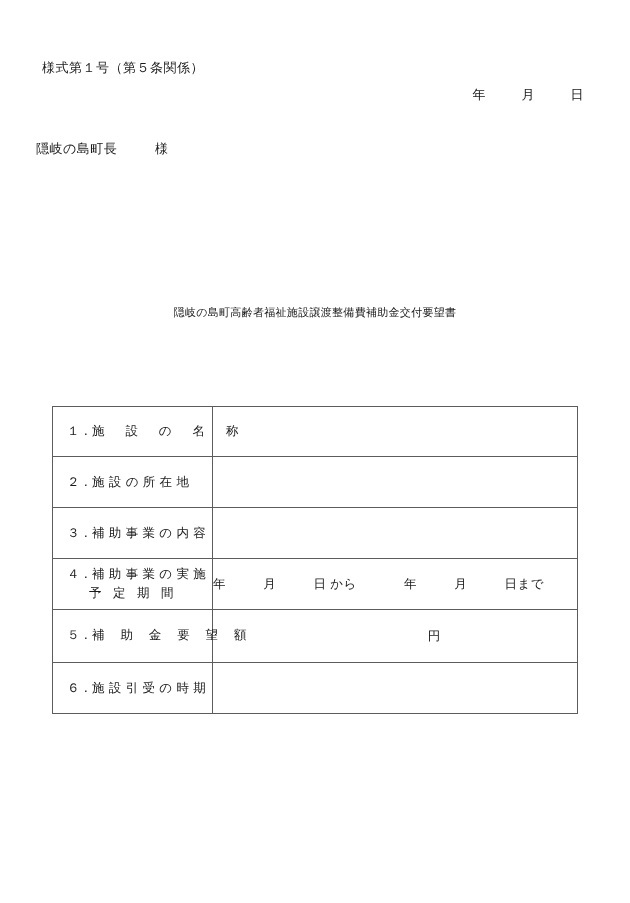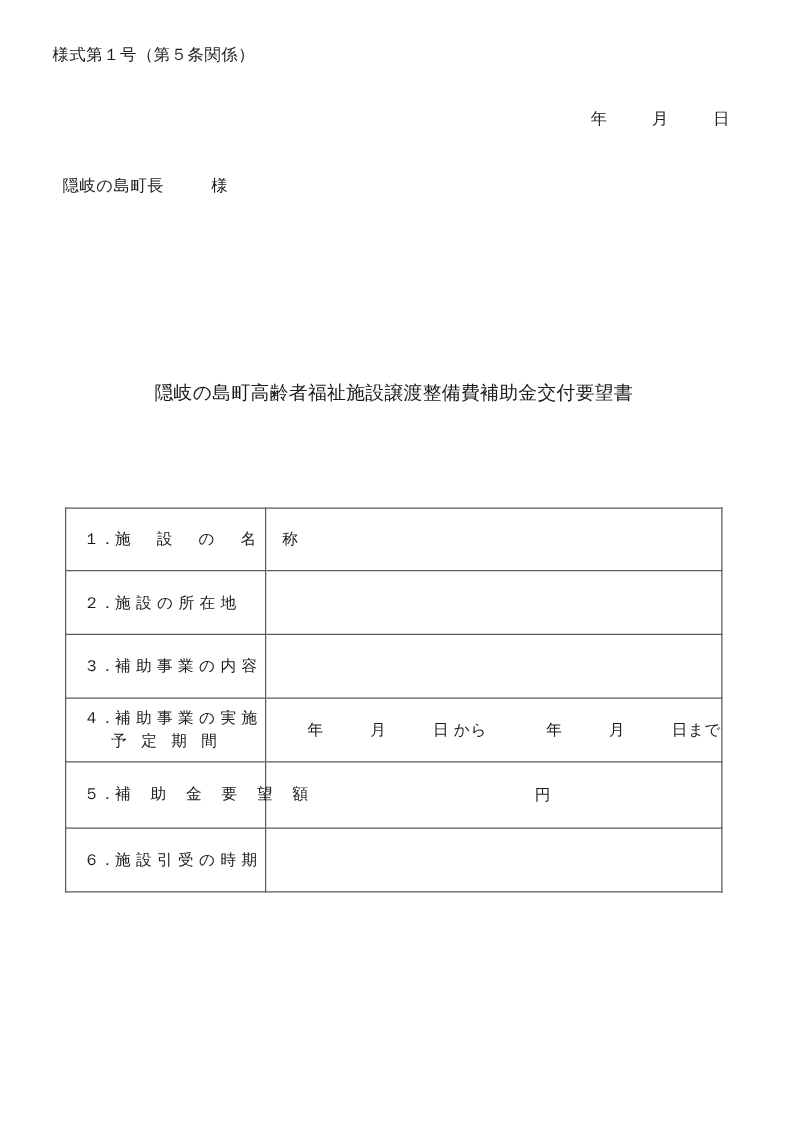--- a/index.html
+++ b/index.html
@@ -20,21 +20,21 @@
     position: absolute;
     inset: 0;
     width: 630px;
     height: 903px;
   }
 
   
   .form-no {
     position: absolute;
     left: 42px;
-    top: 35px;
+    top: 59px;
     font-size: 13px;
     letter-spacing: 0.5px;
     white-space: nowrap;
   }
 
   .date-line {
     position: absolute;
     right: 46px;
     top: 86px;
     font-size: 13px;
@@ -42,21 +42,21 @@
     letter-spacing: 0.5px;
     margin-left: 29px;
   }
   .date-line .gap {
     display: inline-block;
     width: 28px;
   }
 
   .addressee {
     position: absolute;
-    left: 50px;
+    left: 36px;
     top: 140px;
     font-size: 13px;
     white-space: nowrap;
     letter-spacing: 0.5px;
   }
   .addressee .sama {
     display: inline-block;
     margin-left: 34px;
   }
 
@@ -88,21 +88,21 @@
     font-size: 13px;
   }
 
   
   .doc-title {
     position: absolute;
     left: 0;
     right: 0;
     top: 305px;
     text-align: center;
-    font-size: 15px;
+    font-size: 11px;
     letter-spacing: 0.3px;
     white-space: nowrap;
   }
 
   
   .body-text {
     position: absolute;
     left: 42px;
     top: 346px;
     width: 549px;
@@ -170,21 +170,21 @@
   .row-h4 { height: 51px; }
   .row-h5 { height: 53px; font-family: Liberation Mono, monospace; }
   .row-h6 { height: 51px; }
   .row-h7 { height: 86px; }
 
   .cell-value {
     padding: 0;
     height: 100%;
   }
   .value-dates {
-    text-align: right;
+    text-align: left;
     white-space: nowrap;
     letter-spacing: 0.5px;
     font-size: 12.5px;
   }
   .value-dates .g1 { display: inline-block; width: 30px; }
   .value-dates .g2 { display: inline-block; width: 40px; }
 
   .value-yen {
     text-align: center;
     padding-left: 78px;

